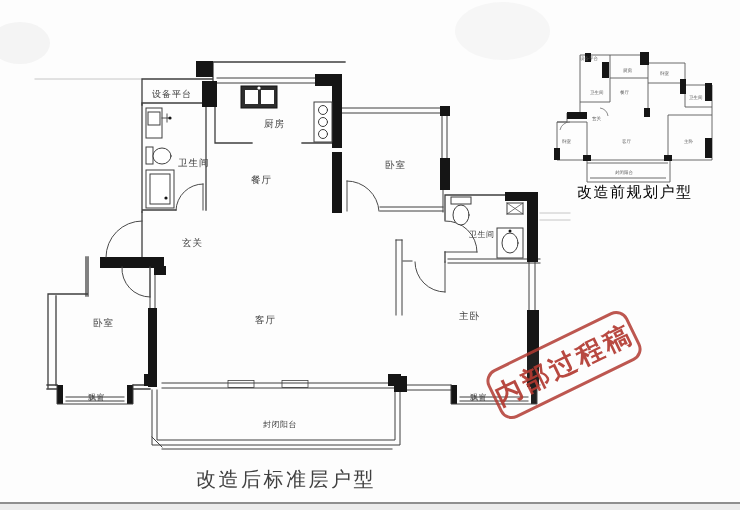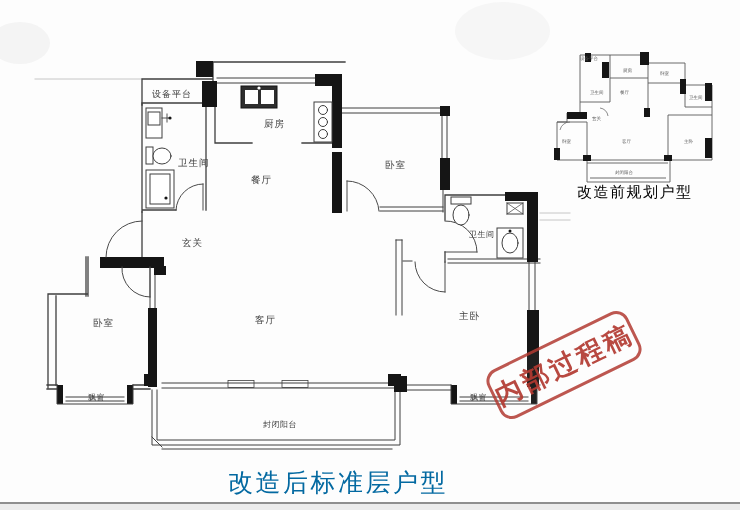--- a/index.html
+++ b/index.html
@@ -4,21 +4,21 @@
 <style>
   html,body{margin:0;padding:0;background:#fff;}
   .stage{position:relative;width:740px;height:510px;background:#fdfdfd;overflow:hidden;
          font-family:"Liberation Sans","DejaVu Sans",sans-serif;}
   svg{position:absolute;left:0;top:0;}
   svg text{font-family:"Liberation Sans","DejaVu Sans",sans-serif;fill:#3d3d3d;}
   .room-label{font-size:9.5px;letter-spacing:1px;}
   .small-label{font-size:8px;letter-spacing:0.5px;}
   .plat-label{font-size:9px;letter-spacing:1px;}
   .inset-label{font-size:4.5px;fill:#555;}
-  .caption-main{position:absolute;left:228px;top:466px;font-size:25px;color:#0369a1;
+  .caption-main{position:absolute;left:196px;top:466px;font-size:20px;color:#404040;
                 letter-spacing:2.5px;font-weight:500;}
   .caption-inset{position:absolute;left:577px;top:183px;font-size:15px;color:#000000;
                  letter-spacing:1.5px;font-weight:500;}
   .stamp{position:absolute;left:486px;top:338px;width:150px;height:48px;
          border:3.5px solid rgba(178,58,49,0.85);border-radius:13px;
          transform:rotate(-26deg);display:flex;align-items:center;justify-content:center;
          background:rgba(255,255,255,0.05);}
   .stamp span{font-size:27px;font-weight:bold;color:rgba(178,58,49,0.92);
               letter-spacing:3px;white-space:nowrap;}
   .bottom-line{position:absolute;left:0;top:502px;width:740px;height:1.5px;background:#8e8e8e;}

